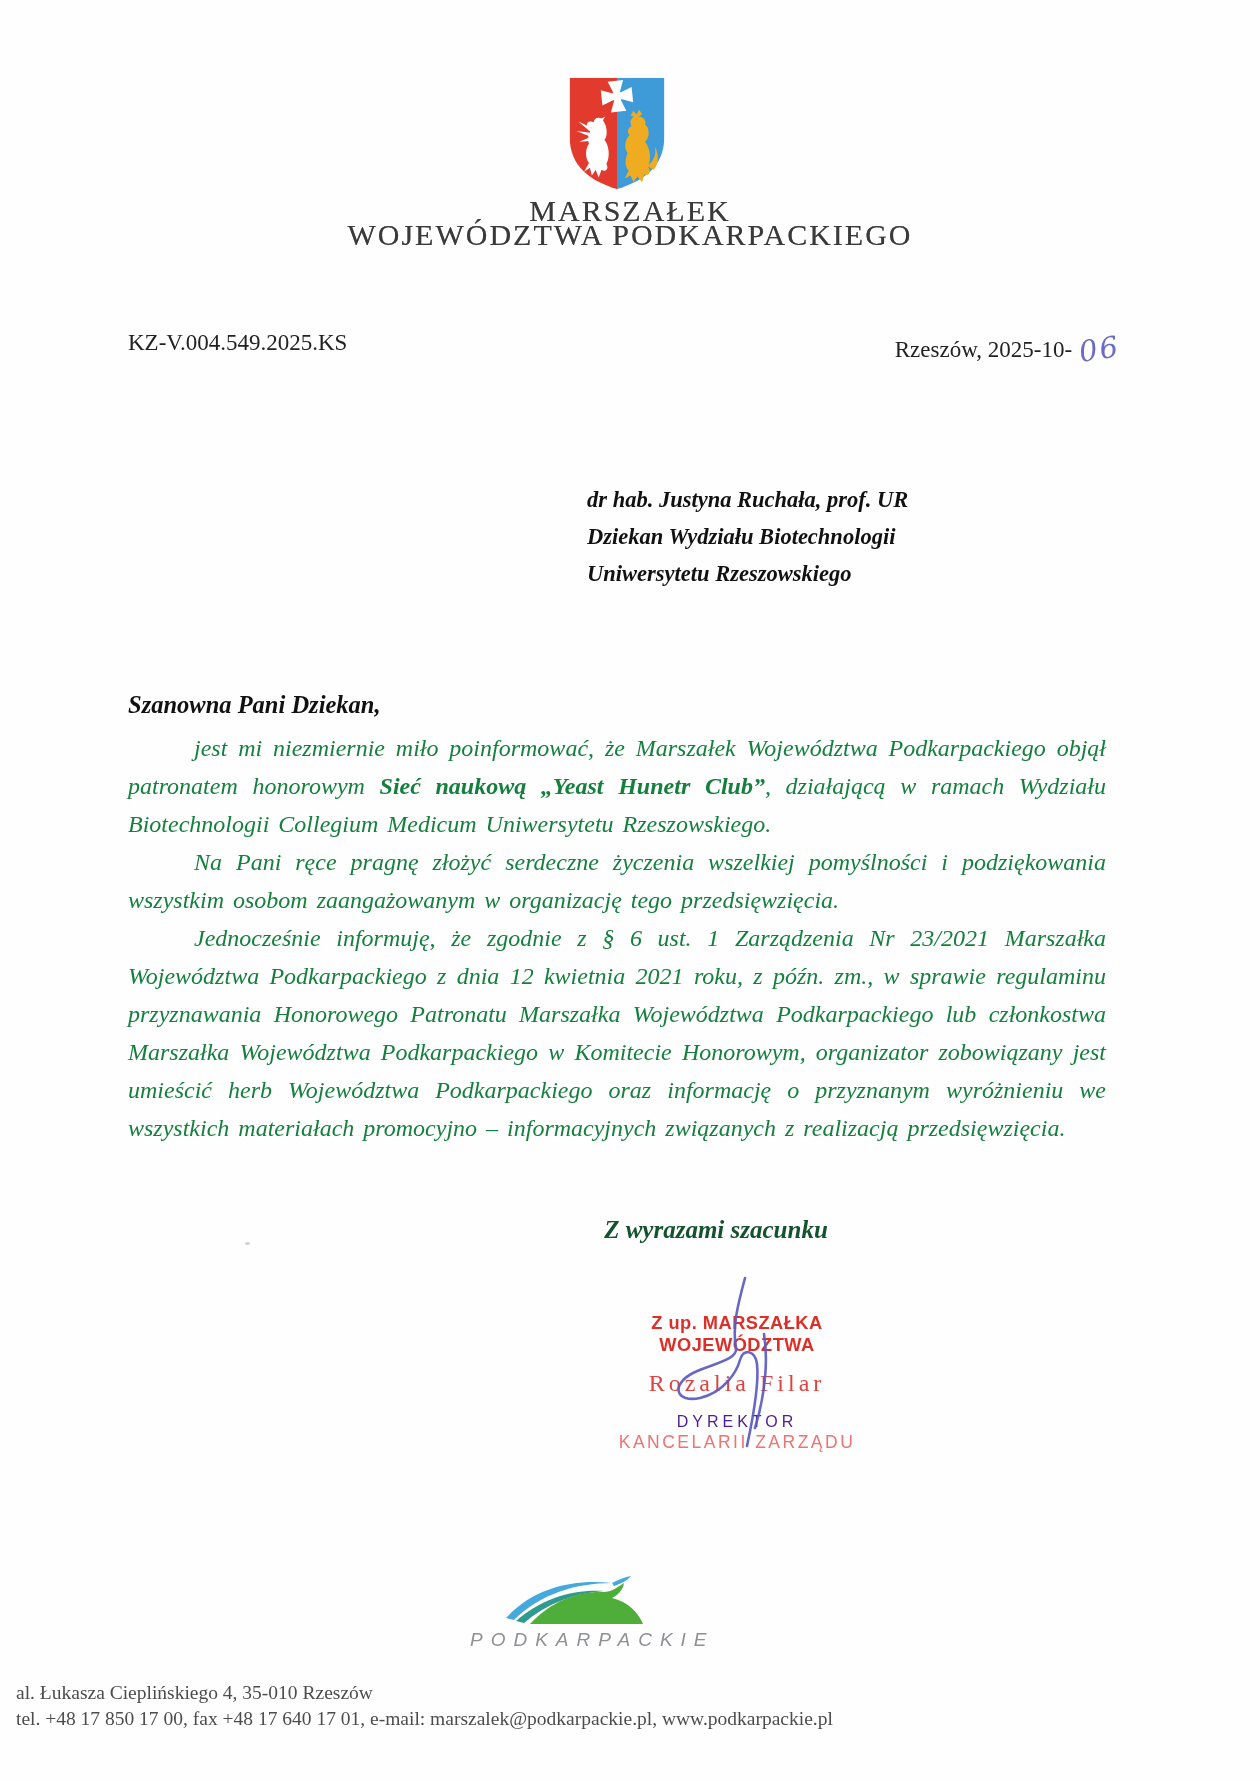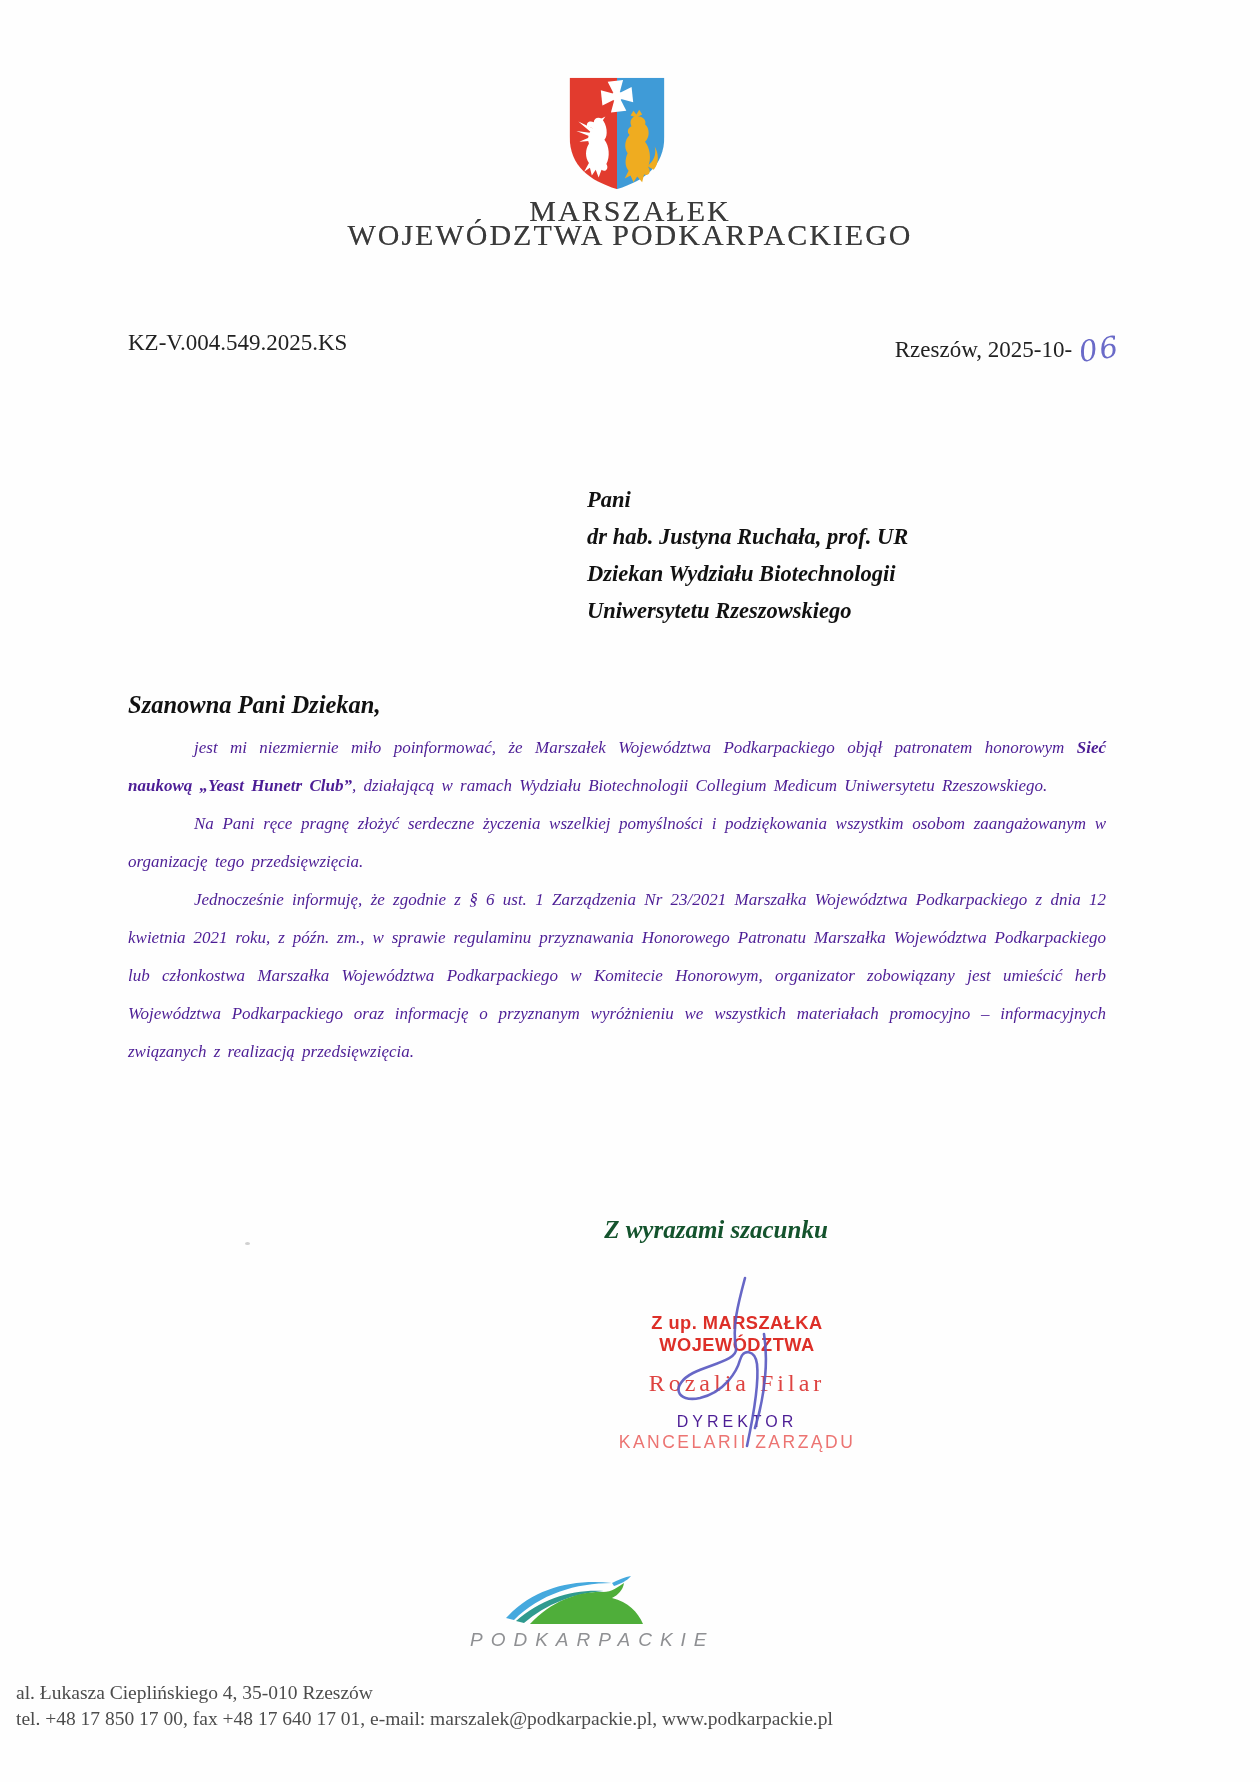--- a/index.html
+++ b/index.html
@@ -22,22 +22,22 @@
     font-size:29px;color:#6a6ac8;transform:rotate(-9deg);letter-spacing:2px;
     position:relative;top:2px;margin-left:7px;font-weight:400;
   }
   
   .addressee{position:absolute;left:587px;top:481px;font-style:italic;
              font-weight:bold;font-size:22.5px;line-height:37px;color:#111;}
   
   .salutation{position:absolute;left:128px;top:691px;font-style:italic;
               font-weight:bold;font-size:24.5px;color:#111;}
   .body-text{position:absolute;left:128px;top:729px;width:978px;
-             font-style:italic;font-size:17px;line-height:38px;
-             text-align:justify;word-spacing:3px;color:#4c1d95;}
+             font-style:italic;font-size:24px;line-height:38px;
+             text-align:justify;word-spacing:3px;color:#15803d;}
   .body-text p{margin:0;text-indent:66px;}
   .body-text b{font-weight:bold;}
   
   .closing{position:absolute;left:172px;top:1216px;width:1088px;text-align:center;
            font-style:italic;font-weight:bold;font-size:25px;color:#14532d;}
   
   .stamp{position:absolute;left:584px;top:1312px;width:306px;text-align:center;}
   .stamp-line1{font-family:"Liberation Sans",sans-serif;font-weight:bold;
                font-size:19px;letter-spacing:0.5px;color:#dd2f28;
                transform:scaleX(.96);}
@@ -96,21 +96,20 @@
     <div>MARSZAŁEK</div>
     <div>WOJEWÓDZTWA PODKARPACKIEGO</div>
   </div>
 
   <div class="ref-row">
     <span>KZ-V.004.549.2025.KS</span>
     <span class="date-wrap"><span>Rzeszów, 2025-10-</span><span class="hand-day">06</span></span>
   </div>
 
   <div class="addressee">
-    <div>Pani</div>
     <div>dr hab. Justyna Ruchała, prof. UR</div>
     <div>Dziekan Wydziału Biotechnologii</div>
     <div>Uniwersytetu Rzeszowskiego</div>
   </div>
 
   <div class="salutation">Szanowna Pani Dziekan,</div>
 
   <div class="body-text">
     <p><span>jest mi niezmiernie miło poinformować, że Marszałek Województwa Podkarpackiego objął patronatem honorowym </span><b>Sieć naukową „Yeast Hunetr Club”</b><span>, działającą w ramach Wydziału Biotechnologii Collegium Medicum Uniwersytetu Rzeszowskiego.</span></p>
     <p>Na Pani ręce pragnę złożyć serdeczne życzenia wszelkiej pomyślności i podziękowania wszystkim osobom zaangażowanym w organizację  tego przedsięwzięcia.</p>

